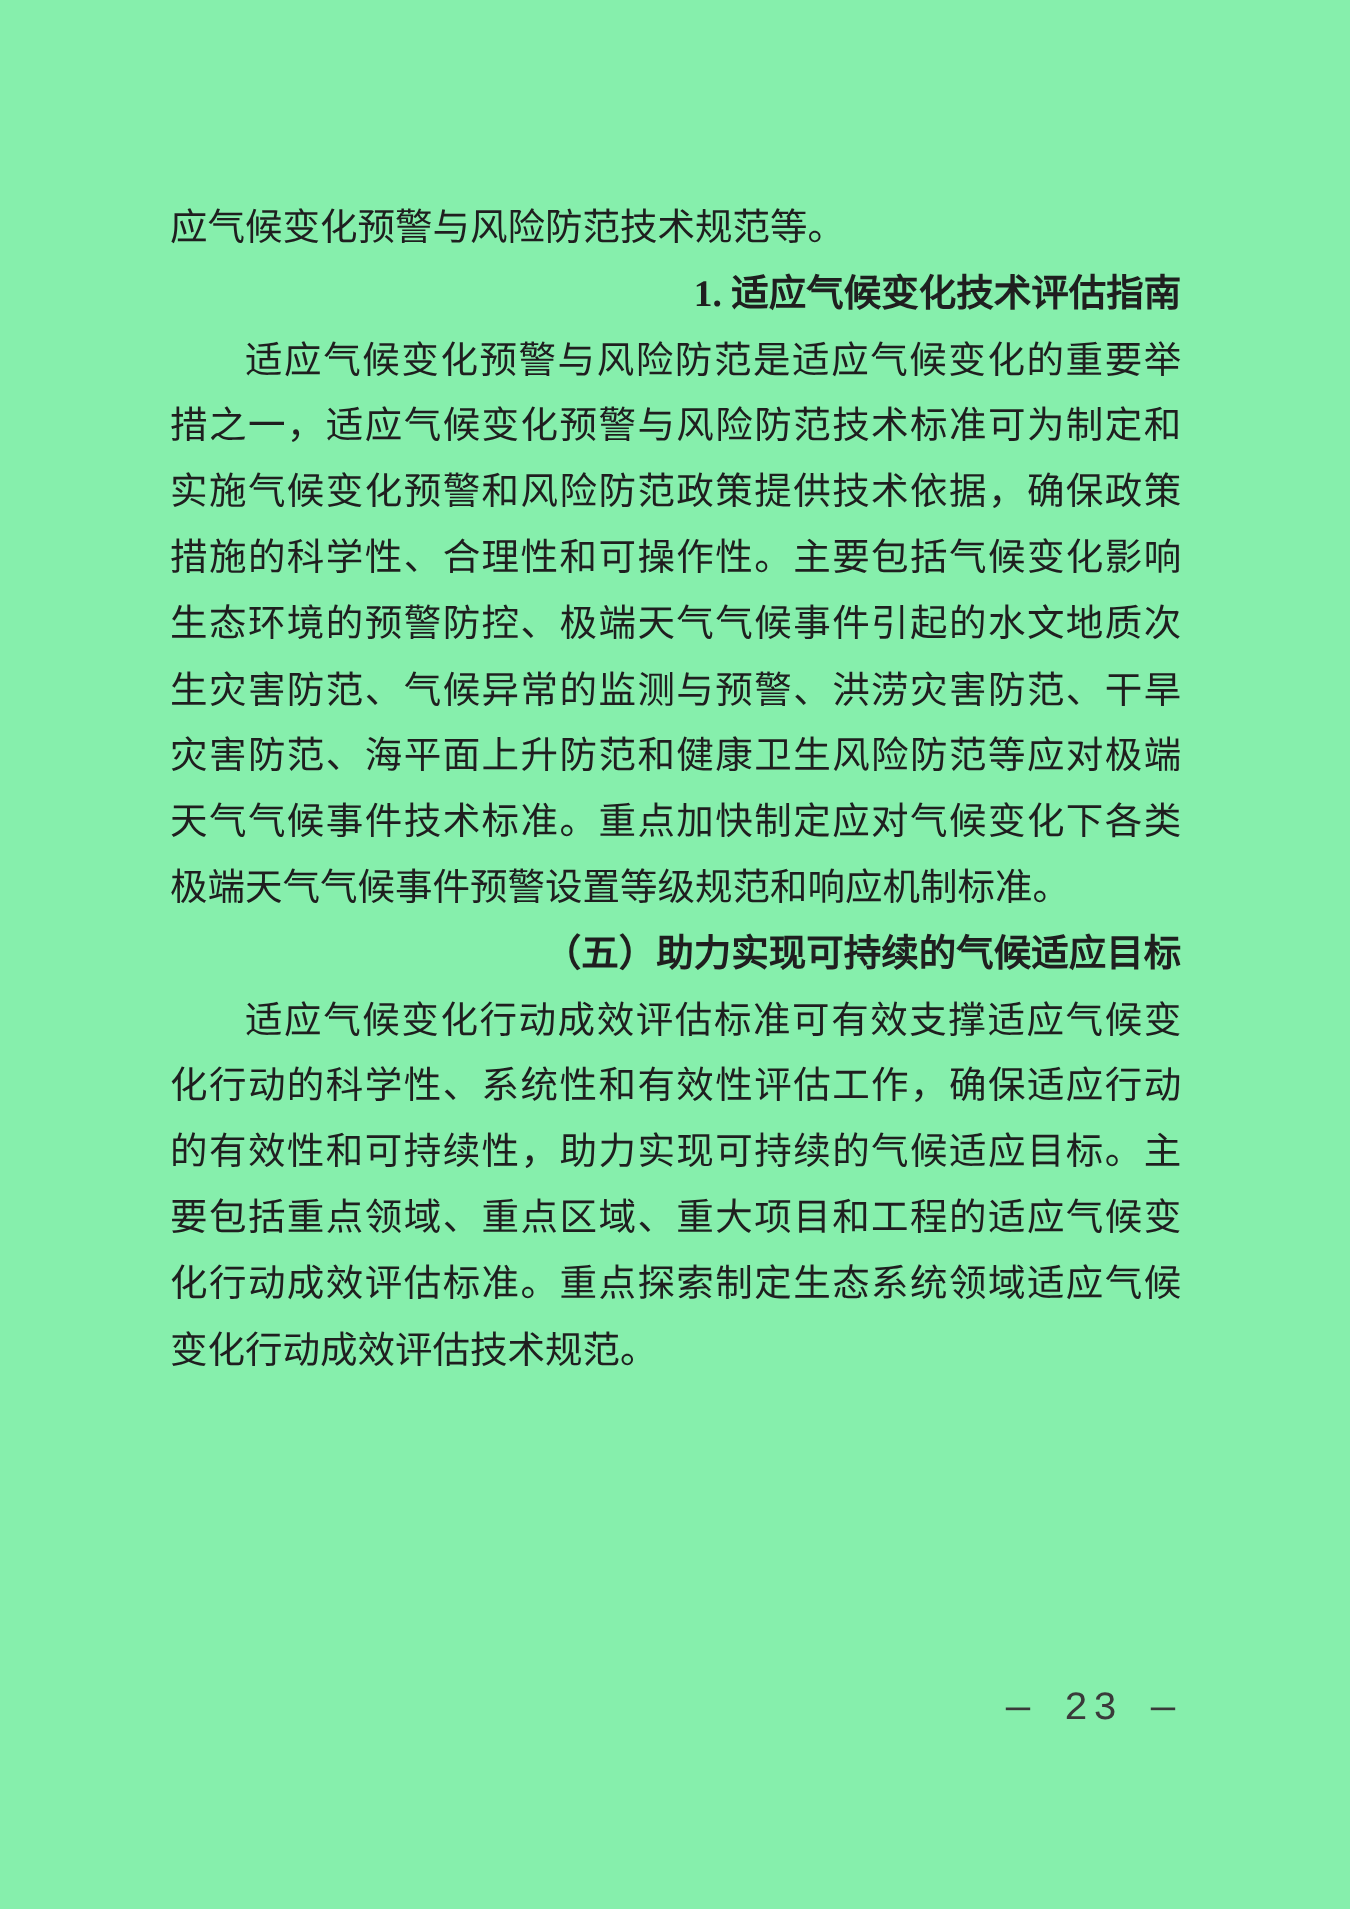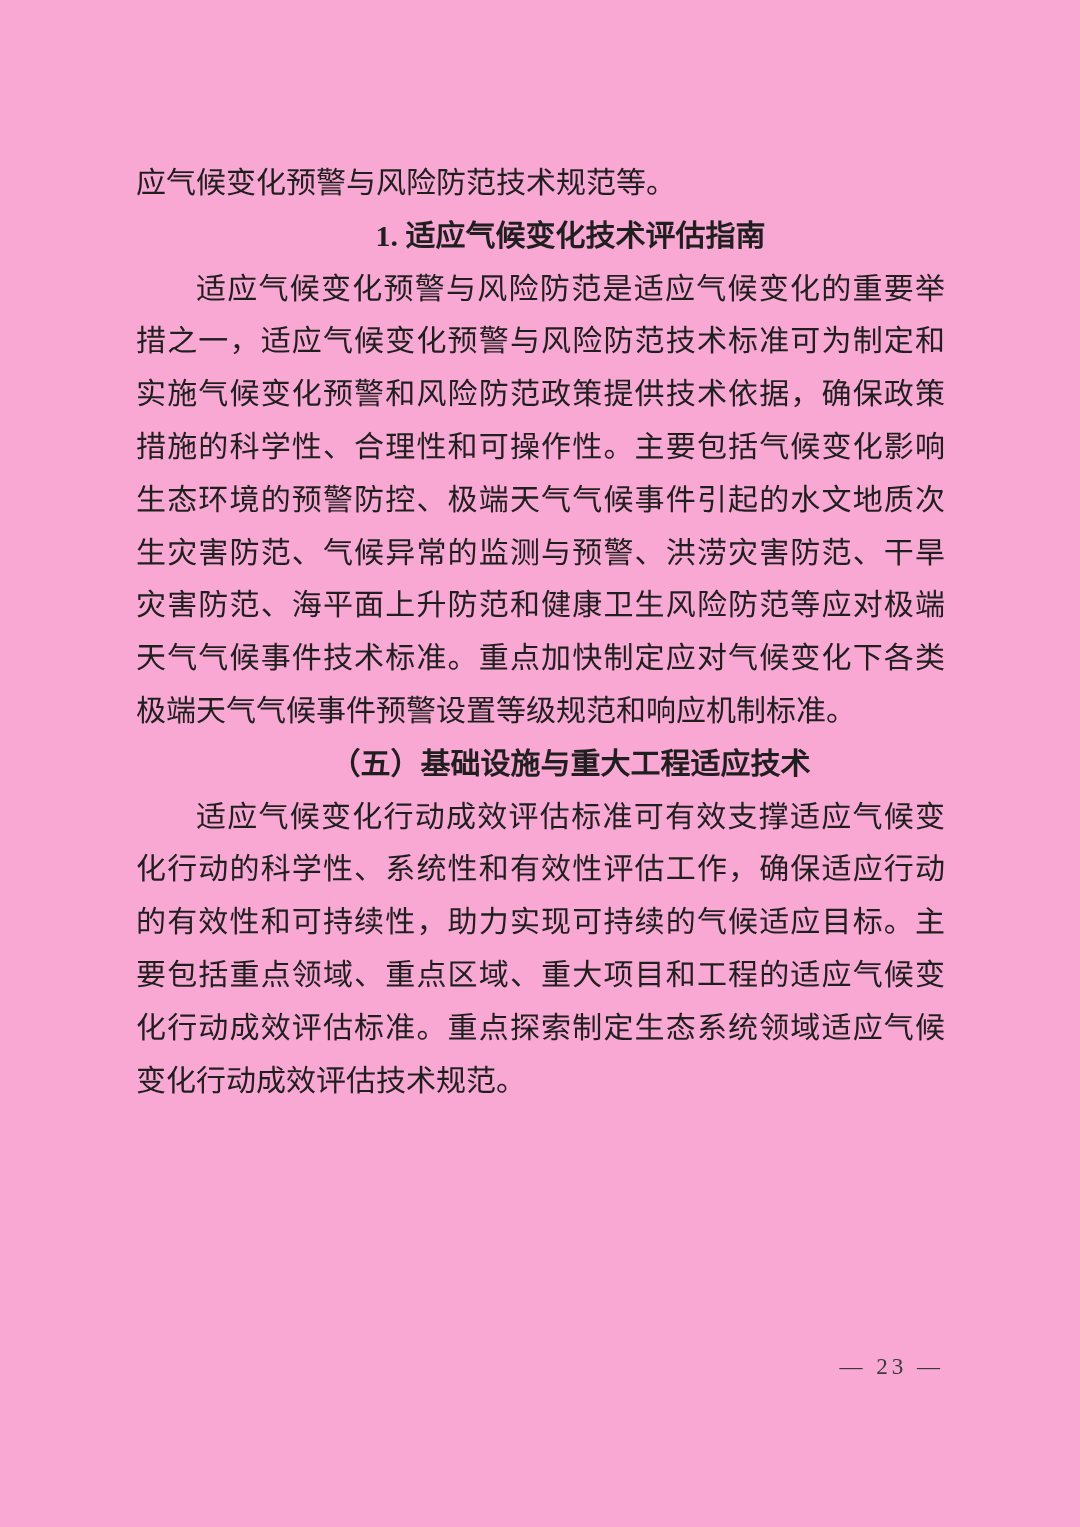--- a/index.html
+++ b/index.html
@@ -4,21 +4,21 @@
 <style>
   html, body {
     margin: 0;
     padding: 0;
     background: #ffffff;
   }
   .page {
     position: relative;
     width: 1080px;
     height: 1527px;
-    background: #f9a8d4;
+    background: #86efac;
     overflow: hidden;
     font-family: "Liberation Serif", "DejaVu Serif", serif;
     color: #1f1f1f;
   }
   .content {
     position: absolute;
     top: 157px;
     left: 136px;
     width: 809px;
     font-size: 30px;
@@ -34,39 +34,39 @@
     line-height: 52.8px;
   }
   .para, .heading {
     text-indent: 2em;
   }
   .cont {
     text-indent: 0;
   }
   .heading {
     font-weight: 700;
-    text-align: center;
+    text-align: right;
   }
   .footer {
     position: absolute;
     top: 1349px;
     right: 136px;
-    font-size: 23px;
+    font-size: 32px;
     line-height: 36px;
     color: #3a3a3a;
     letter-spacing: 4px;
-    font-family: Liberation Serif, serif;
+    font-family: Liberation Mono, monospace;
   }
 </style>
 </head>
 <body>
 
 <div class="page">
   <div class="content">
     <p class="cont">应气候变化预警与风险防范技术规范等。</p>
     <h3 class="heading">1. 适应气候变化技术评估指南</h3>
     <p class="para">适应气候变化预警与风险防范是适应气候变化的重要举措之一，适应气候变化预警与风险防范技术标准可为制定和实施气候变化预警和风险防范政策提供技术依据，确保政策措施的科学性、合理性和可操作性。主要包括气候变化影响生态环境的预警防控、极端天气气候事件引起的水文地质次生灾害防范、气候异常的监测与预警、洪涝灾害防范、干旱灾害防范、海平面上升防范和健康卫生风险防范等应对极端天气气候事件技术标准。重点加快制定应对气候变化下各类极端天气气候事件预警设置等级规范和响应机制标准。</p>
-    <h3 class="heading">（五）基础设施与重大工程适应技术</h3>
+    <h3 class="heading">（五）助力实现可持续的气候适应目标</h3>
     <p class="para">适应气候变化行动成效评估标准可有效支撑适应气候变化行动的科学性、系统性和有效性评估工作，确保适应行动的有效性和可持续性，助力实现可持续的气候适应目标。主要包括重点领域、重点区域、重大项目和工程的适应气候变化行动成效评估标准。重点探索制定生态系统领域适应气候变化行动成效评估技术规范。</p>
   </div>
 
   <div class="footer">— 23 —</div>
 </div>
 
 </body></html>

